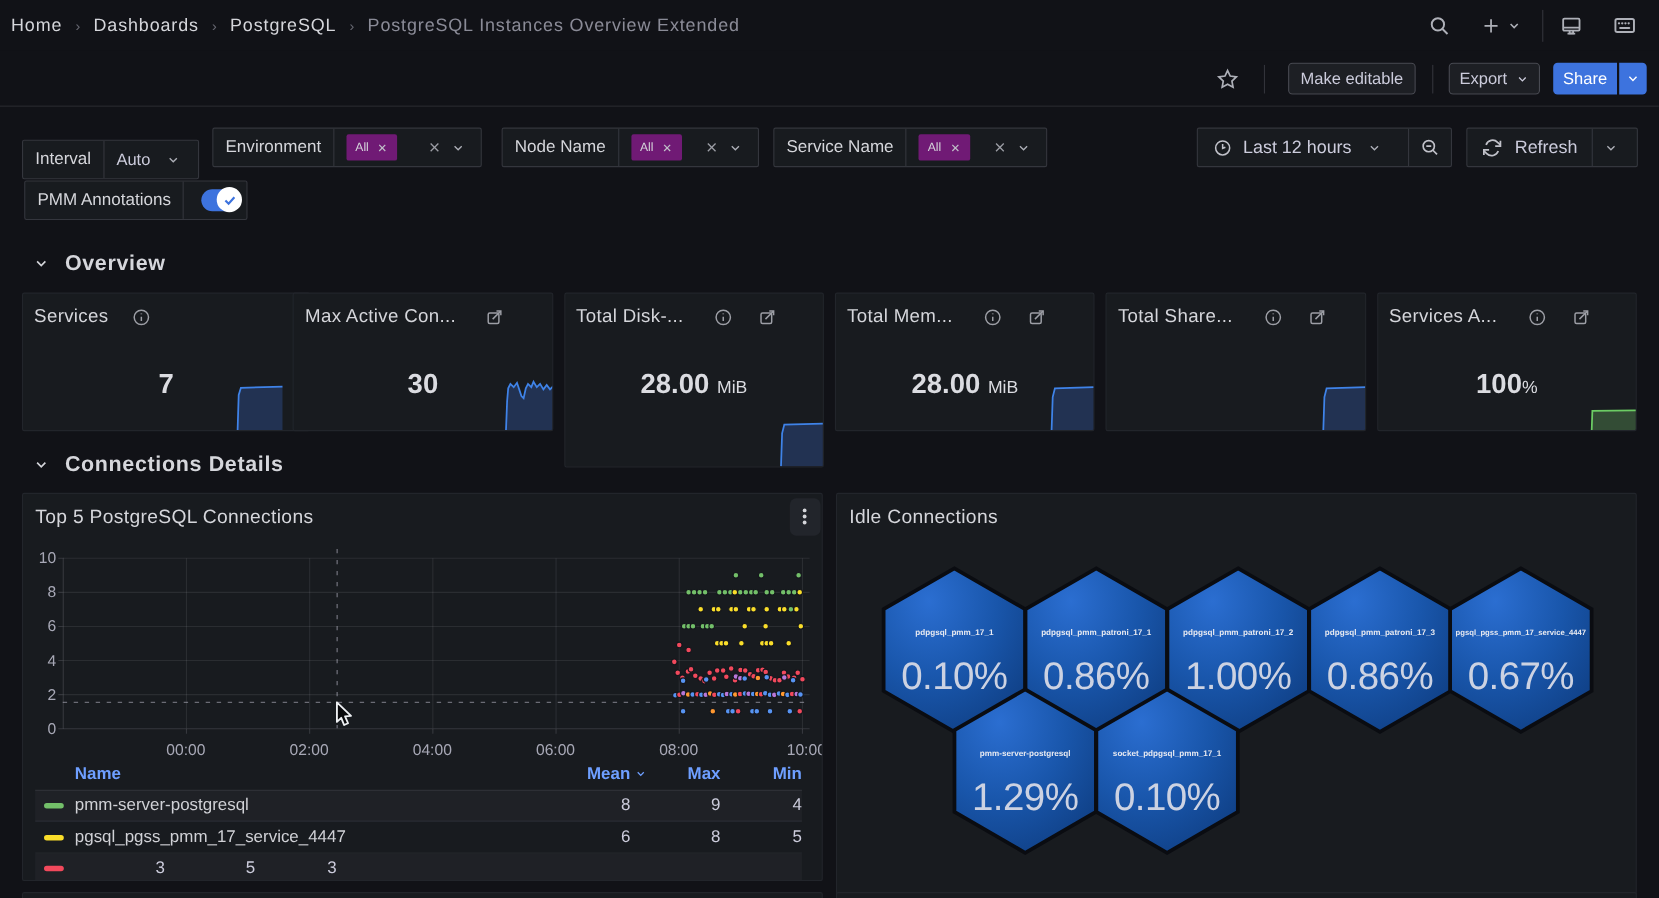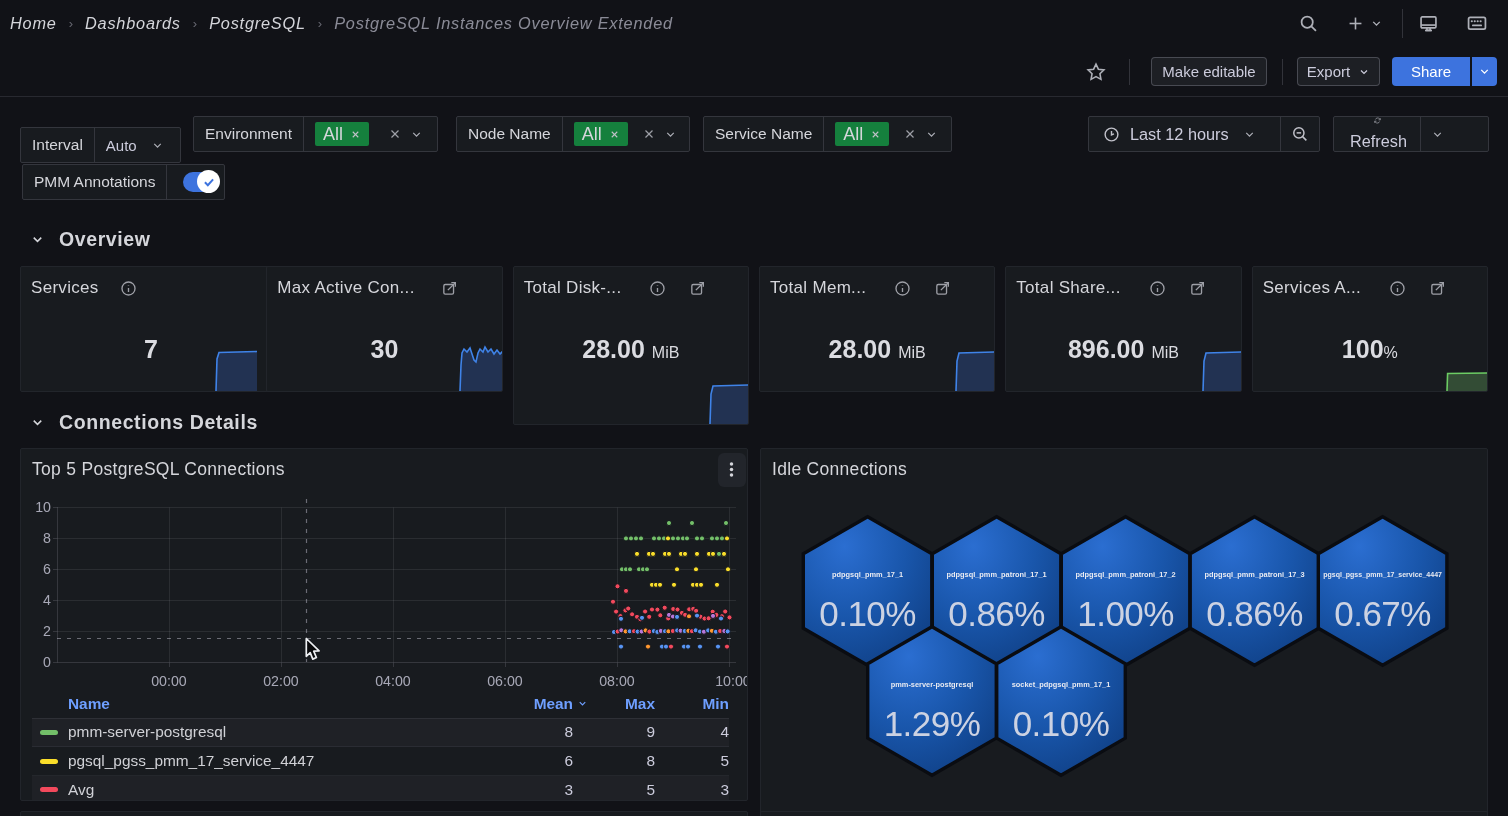--- a/index.html
+++ b/index.html
@@ -2,39 +2,39 @@
 <html><head>
 <meta charset="utf-8">
 <style>
 * { margin:0; padding:0; box-sizing:border-box; }
 html,body { width:1508px; height:816px; background:#111217; overflow:hidden;
   font-family:"Liberation Sans", sans-serif; color:#ccccdc; }
 .abs { position:absolute; }
 svg { display:block; }
 
 #topbar { position:absolute; left:0; top:0; width:1508px; height:46px; background:#111217; }
-.crumb { font-size:16.3px; color:#d5d6db; font-weight:500; letter-spacing:0.8px;font-style:italic; }
+.crumb { font-size:16.3px; color:#d5d6db; font-weight:500; letter-spacing:0.8px; }
 .crumb.dim { color:rgba(204,204,220,0.65); font-weight:400; }
 .sep { color:rgba(204,204,220,0.45); font-size:13px; margin:0 12px; }
 .icon { color:#aeb0b8; }
 
 .btn { display:inline-flex; align-items:center; justify-content:center; height:29px; white-space:nowrap;
   border-radius:4px; font-size:15px; font-weight:500; color:#ccccdc;
   background:#1d1f24; border:1px solid rgba(204,204,220,0.25); padding:0 14px; }
 .btn-blue { background:#3d73de; border:none; color:#fff; }
 .vdiv { width:1px; background:rgba(204,204,220,0.18); height:26px; }
 
 .fgroup { position:absolute; height:36px; display:flex; align-items:stretch; white-space:nowrap;
   border:1px solid #34363d; border-radius:2px; background:#181b1f; }
 .fgroup .lab { display:flex; align-items:center; padding:0 11px; font-size:15.5px;
   color:#d5d6db; border-right:1px solid #34363d; }
 .fgroup .val { flex:1; display:flex; align-items:center; padding:0 14px 0 11px; font-size:15.5px; gap:8px; }
 .fgroup .val .chip { margin-right:auto; }
-.chip { background:#15803d; border-radius:2px; display:flex; align-items:center;
-  height:24px; padding:0 8px; font-size:18px; gap:7px; color:#d5d6db; }
+.chip { background:#701a75; border-radius:2px; display:flex; align-items:center;
+  height:24px; padding:0 8px; font-size:11px; gap:7px; color:#d5d6db; }
 .xicon { font-size:13px; color:#c0c1c9; }
 .chev { color:#aeb0b8; }
 
 .sechead { position:absolute; display:flex; align-items:center; gap:14px;
   font-size:19.5px; font-weight:700; color:#d5d6db; letter-spacing:0.6px; }
 
 .panel { position:absolute; background:#181b1f; border:1px solid #22252b; border-radius:2px; }
 .ptitle { font-size:17.5px; font-weight:500; color:#d5d6db; letter-spacing:0.3px; }
 
 .stat { overflow:hidden; }
@@ -111,21 +111,21 @@
       <div class="vdiv"></div>
       <div style="width:21px"></div>
     <div class="btn" style="width:116px; padding:0;">Make editable</div>
     <div style="width:15px"></div>
       <div class="vdiv"></div>
       <div style="width:14px"></div>
     <div class="btn" style="width:83px; padding:0; gap:8px;">Export <svg width="12" height="12" viewBox="0 0 24 24" fill="none" stroke="#ccccdc" stroke-width="2.4">
           <polyline points="6,9 12,15 18,9"></polyline>
         </svg></div>
     <div style="width:12px"></div>
-    <div class="btn btn-blue" style="width:78px; border-radius:4px 0 0 4px;text-align:right;">Share</div>
+    <div class="btn btn-blue" style="width:58px; border-radius:4px 0 0 4px;text-align:right;">Share</div>
     <div style="width:1.5px; height:29px; background:#111217;"></div>
     <div class="btn btn-blue" style="width:25.5px; border-radius:0 4px 4px 0; padding:0;">
         <svg width="13" height="13" viewBox="0 0 24 24" fill="none" stroke="#fff" stroke-width="2.4">
           <polyline points="6,9 12,15 18,9"></polyline>
         </svg>
       </div>
   </div>
 </div>
 <div class="abs" style="left:0; top:96px; width:1508px; height:1px; background:rgba(204,204,220,0.13);"></div>
 <div id="filters">
@@ -212,21 +212,21 @@
     <div style="width:1px; background:#34363d;"></div>
     <div class="val" style="padding:0 10px; flex:none;">
       <svg width="18" height="18" viewBox="0 0 24 24" fill="none" stroke="#c0c1c9" stroke-width="2">
           <circle cx="10.5" cy="10.5" r="6.8"></circle>
           <line x1="15.5" y1="15.5" x2="20.5" y2="20.5"></line>
           <line x1="7.5" y1="10.5" x2="13.5" y2="10.5"></line>
         </svg>
     </div>
   </div>
   <div class="fgroup" style="left:1333px; top:116px; width:156px;">
-    <div class="val" style="padding:0 13px;flex-direction:column;">
+    <div class="val" style="padding:0 13px;">
       <svg width="19" height="19" viewBox="0 0 24 24" fill="none" stroke="#c0c1c9" stroke-width="2">
           <polyline points="21.5,3.8 21.5,9.8 15.5,9.8"></polyline>
           <polyline points="2.5,20.2 2.5,14.2 8.5,14.2"></polyline>
           <path d="M5 8.5 a8 8 0 0 1 13.2,-3 L21.5,8.6 M2.5,15.4 l3.3,3.1 a8 8 0 0 0 13.2,-3"></path>
         </svg>
       <span style="font-size:16.3px; font-weight:500; margin-left:3px;">Refresh</span>
     </div>
     <div style="width:1px; background:#34363d;"></div>
     <div class="val" style="padding:0 10px;">
       <svg class="chev" width="13" height="13" viewBox="0 0 24 24" fill="none" stroke="currentColor" stroke-width="2.2">
@@ -323,21 +323,20 @@
       <svg class="hicon" style="margin-left:23px" width="17" height="17" viewBox="0 0 24 24" fill="none" stroke="currentColor" stroke-width="1.9">
           <rect x="4" y="6.3" width="13.7" height="13.7" rx="2"></rect>
           <line x1="9.7" y1="14.3" x2="19.9" y2="4.1"></line>
           <polyline points="14.6,3.8 20.2,3.8 20.2,9.4"></polyline>
         </svg>
     </div>
     <svg class="abs" style="left:0;bottom:0;" width="236" height="126">
         <path d="M197,126 L198,96 L200,88 L236,87 L236,126 Z" fill="rgba(61,113,217,0.28)"></path>
         <path d="M197,126 L198,96 L200,88 L236,87" fill="none" stroke="#3f83e8" stroke-width="1.6"></path>
       </svg>
-    <div class="bigv">896.00 <span class="unit">MiB</span></div>
   </div>
   <div class="panel stat" style="left:1251.7px; top:266px; width:236.3px; height:126px;">
     <div class="hd">
         <span class="ptitle" style="font-size:17px;">Services A...</span>
       <svg class="hicon" style="margin-left:28px" width="17" height="17" viewBox="0 0 24 24" fill="none" stroke="currentColor" stroke-width="1.9">
           <circle cx="12" cy="12" r="9.2"></circle>
           <line x1="12" y1="11.2" x2="12" y2="16.8"></line>
           <line x1="12" y1="7.2" x2="12" y2="7.9" stroke-width="2.2"></line>
         </svg>
       <svg class="hicon" style="margin-left:23px" width="17" height="17" viewBox="0 0 24 24" fill="none" stroke="currentColor" stroke-width="1.9">
@@ -568,21 +567,20 @@
       </div>
     <div class="r">
         <span class="sw" style="background:#FADE2A"></span>
         <span class="cn">pgsql_pgss_pmm_17_service_4447</span>
         <span class="cv">6</span>
         <span class="cv">8</span>
         <span class="cv min">5</span>
       </div>
     <div class="r odd">
         <span class="sw" style="background:#F2495C"></span>
-        <span class="cn">Avg</span>
         <span class="cv">3</span>
         <span class="cv">5</span>
         <span class="cv min">3</span>
       </div>
   </div>
 </div>
 <div class="panel" id="rightpanel" style="left:760px; top:448px; width:728px; height:427px; overflow:hidden;">
   <div class="abs" style="left:11px; top:9.5px;"><span class="ptitle">Idle Connections</span></div>
   <svg class="abs" style="left:0;top:0;" width="728" height="353" font-family="Liberation Sans, sans-serif">
       <defs>

